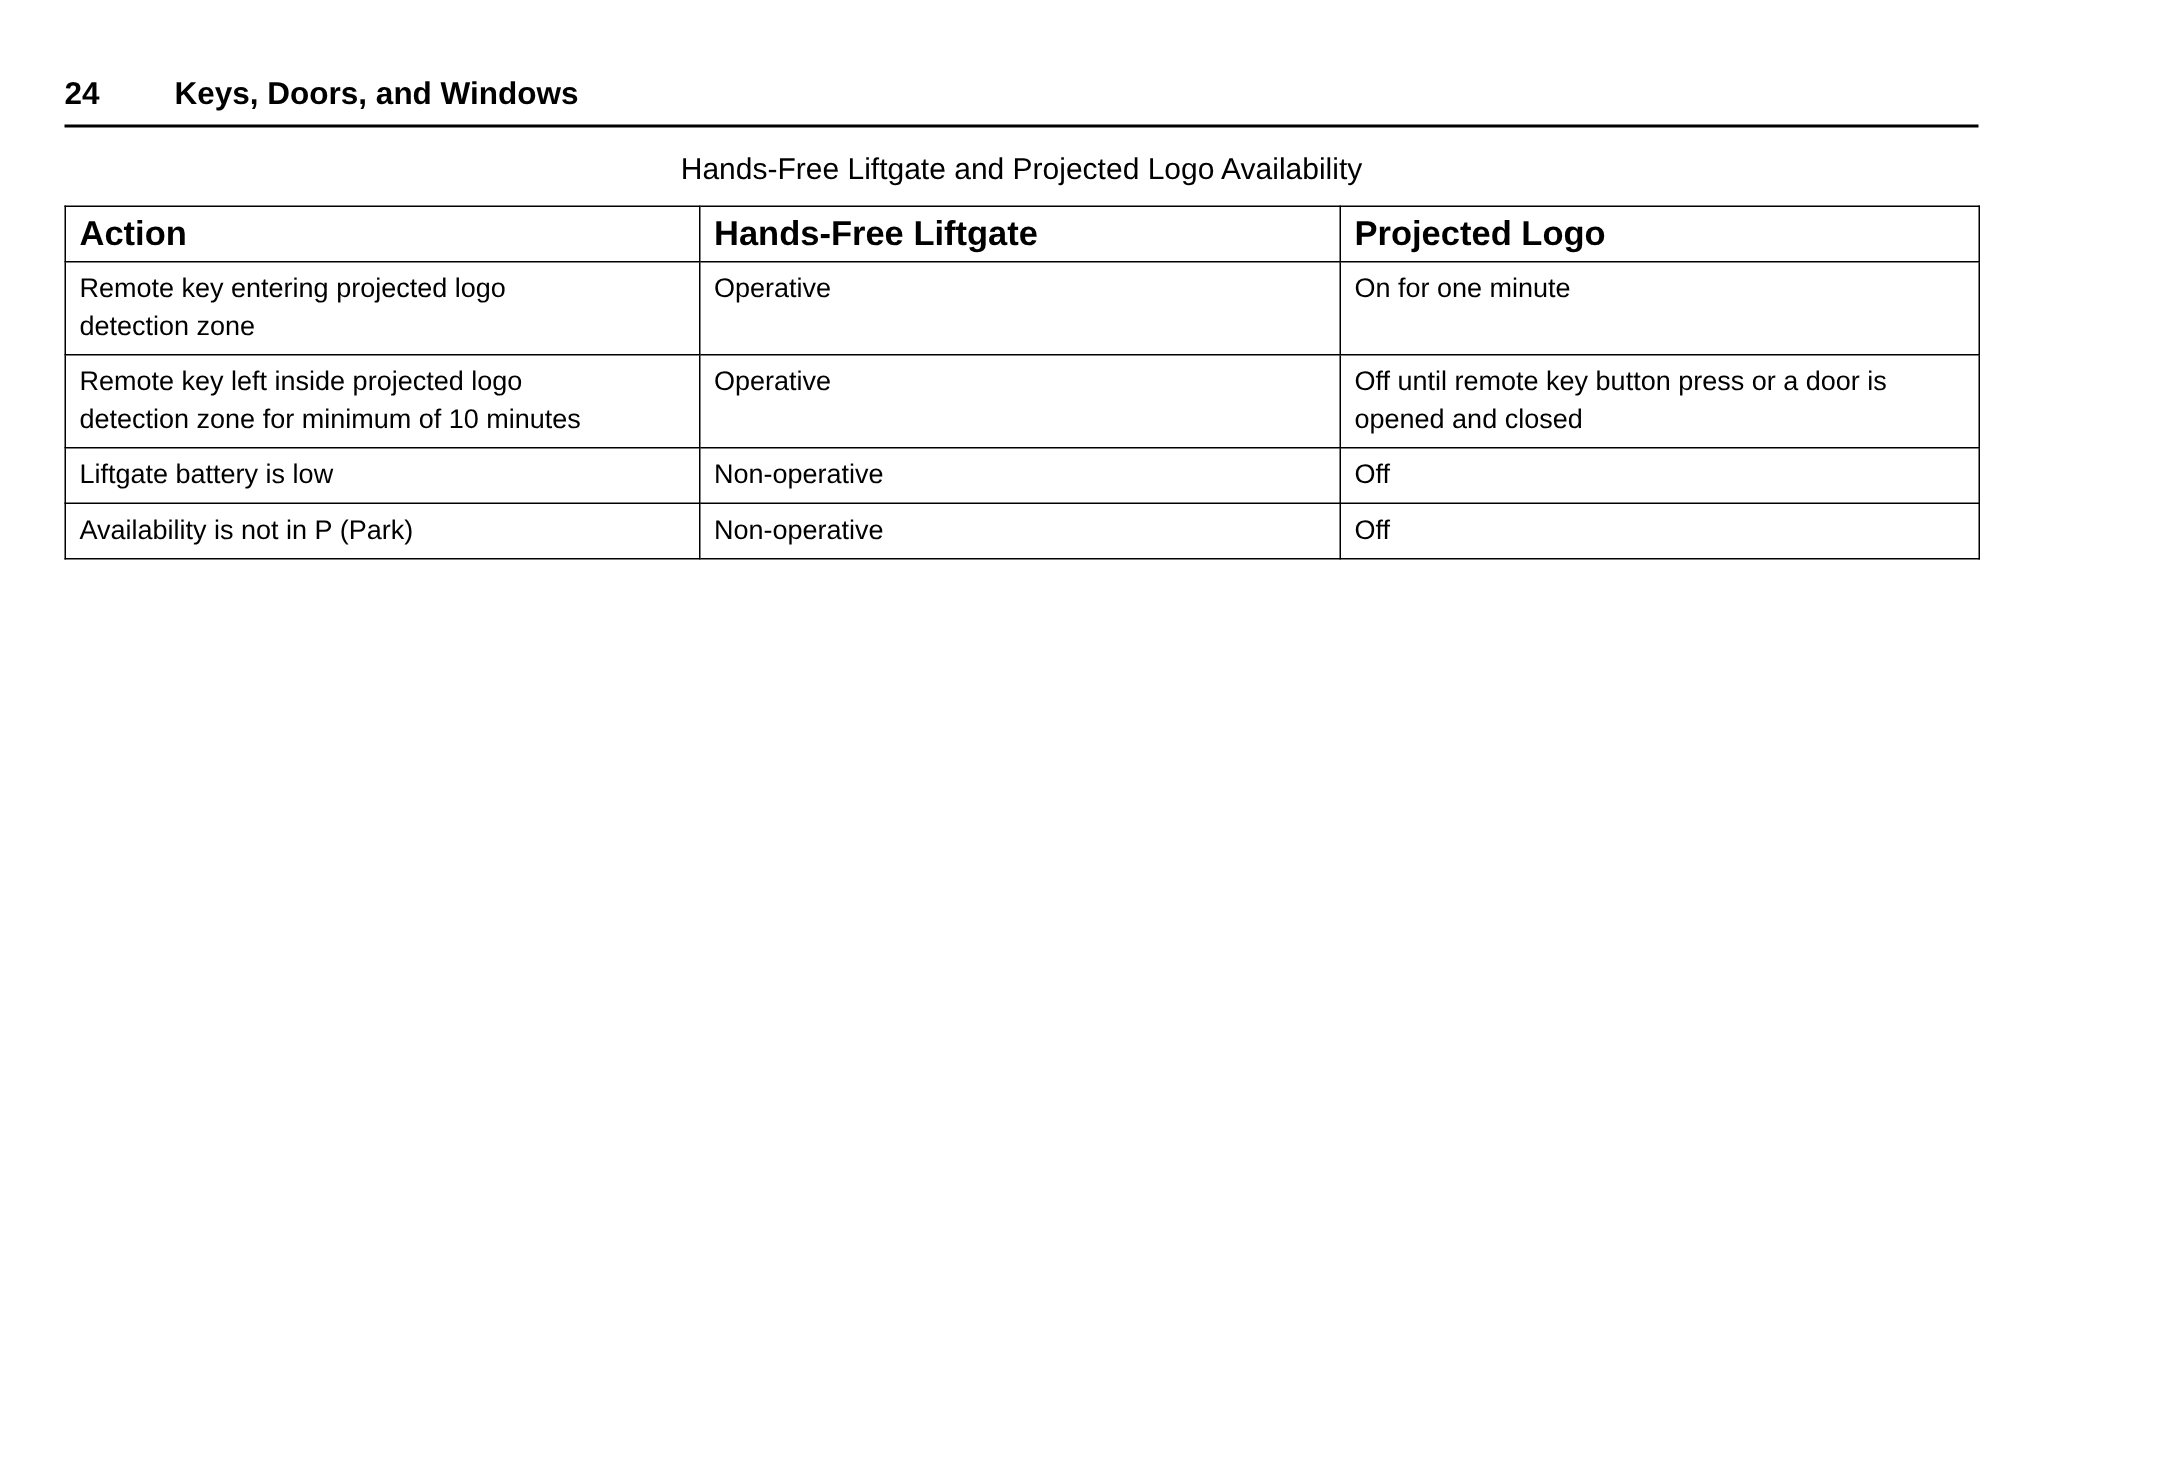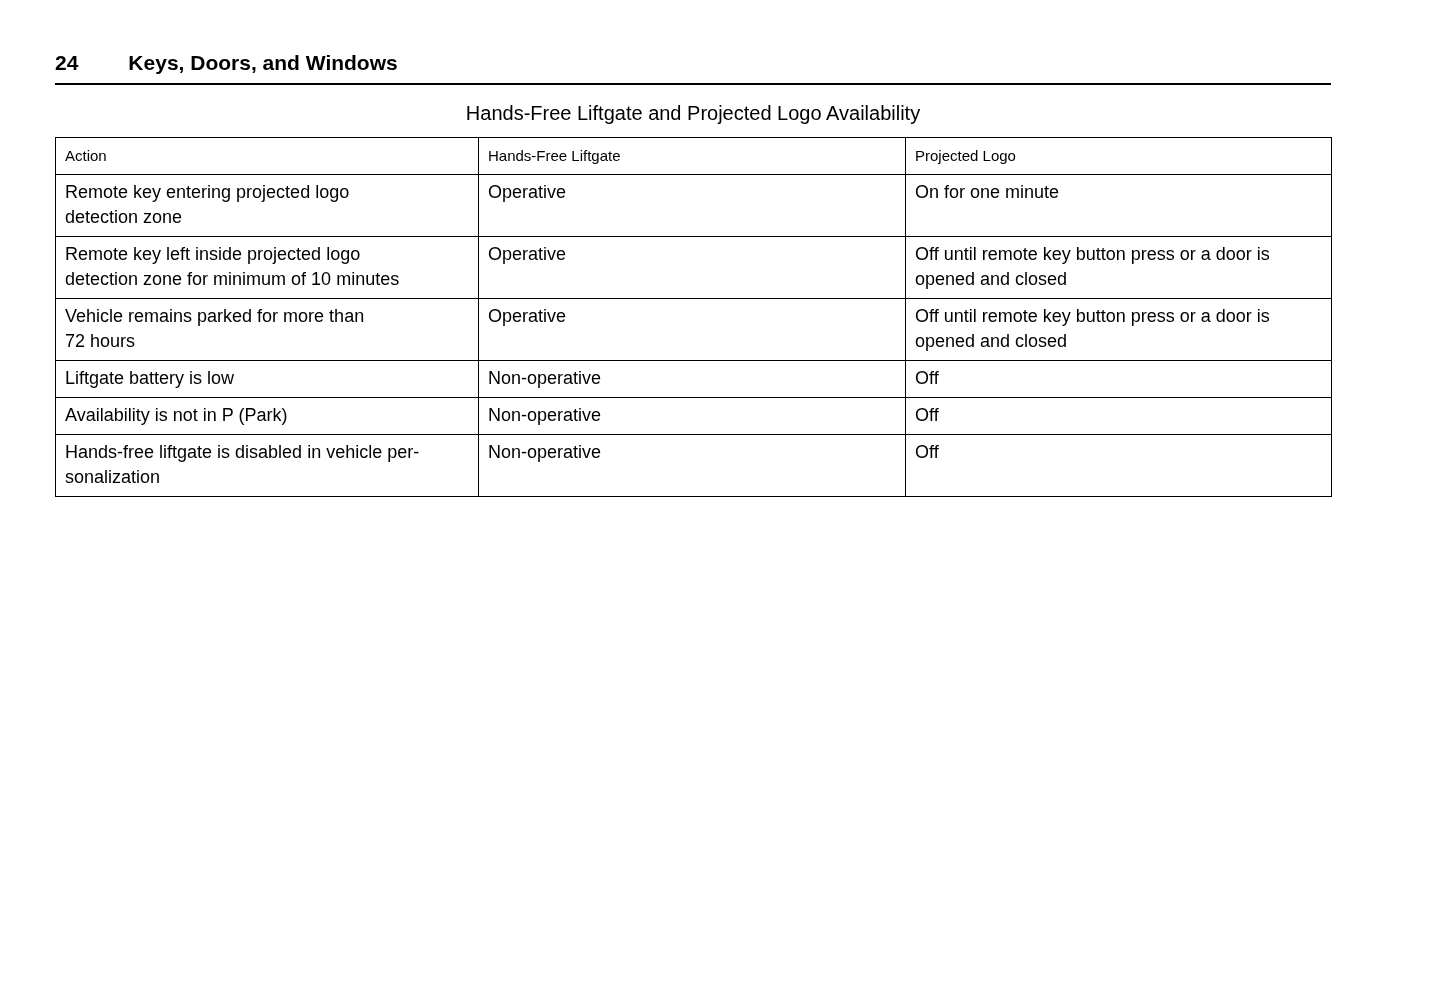--- a/index.html
+++ b/index.html
@@ -10,21 +10,21 @@
   }
   .page {
     position: relative;
     width: 1445px;
     height: 988px;
     background: #ffffff;
     overflow: hidden;
   }
   .content {
     position: absolute;
-    left: 55px;
+    left: 43px;
     top: 50px;
     width: 1276px;
   }
   .page-header {
     font-weight: bold;
     font-size: 21px;
     line-height: 26px;
     border-bottom: 2.5px solid #000;
     padding-bottom: 7px;
   }
@@ -48,22 +48,22 @@
   table.availability th,
   table.availability td {
     border: 1.5px solid #000;
     padding: 5px 9px 6px 9px;
     text-align: left;
     vertical-align: top;
     line-height: 25px;
     white-space: pre-line;
   }
   table.availability th {
-    font-weight: normal;
-    font-size: 15px;
+    font-weight: bold;
+    font-size: 23px;
   }
 </style>
 </head>
 <body>
 
 <div class="page">
   <div class="content">
 
     <div class="page-header">
       <span class="page-number">24</span><span>Keys, Doors, and Windows</span>
@@ -92,39 +92,26 @@
           <td>On for one minute</td>
         </tr>
         <tr>
           <td>Remote key left inside projected logo
 detection zone for minimum of 10 minutes</td>
           <td>Operative</td>
           <td>Off until remote key button press or a door is
 opened and closed</td>
         </tr>
         <tr>
-          <td>Vehicle remains parked for more than
-72 hours</td>
-          <td>Operative</td>
-          <td>Off until remote key button press or a door is
-opened and closed</td>
-        </tr>
-        <tr>
           <td>Liftgate battery is low</td>
           <td>Non-operative</td>
           <td>Off</td>
         </tr>
         <tr>
           <td>Availability is not in P (Park)</td>
-          <td>Non-operative</td>
-          <td>Off</td>
-        </tr>
-        <tr>
-          <td>Hands-free liftgate is disabled in vehicle per-
-sonalization</td>
           <td>Non-operative</td>
           <td>Off</td>
         </tr>
       </tbody>
     </table>
 
   </div>
 </div>
 
 </body></html>

